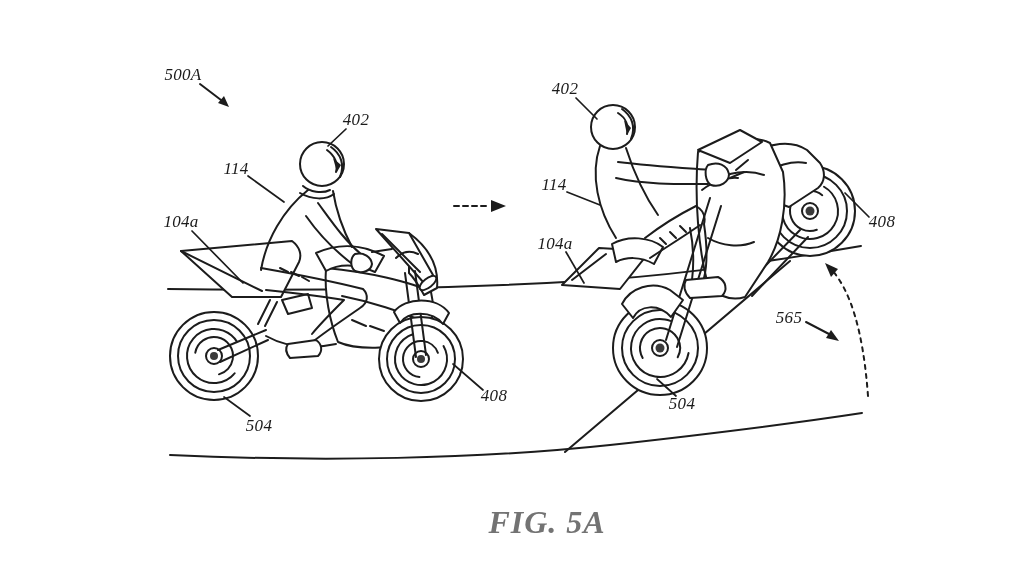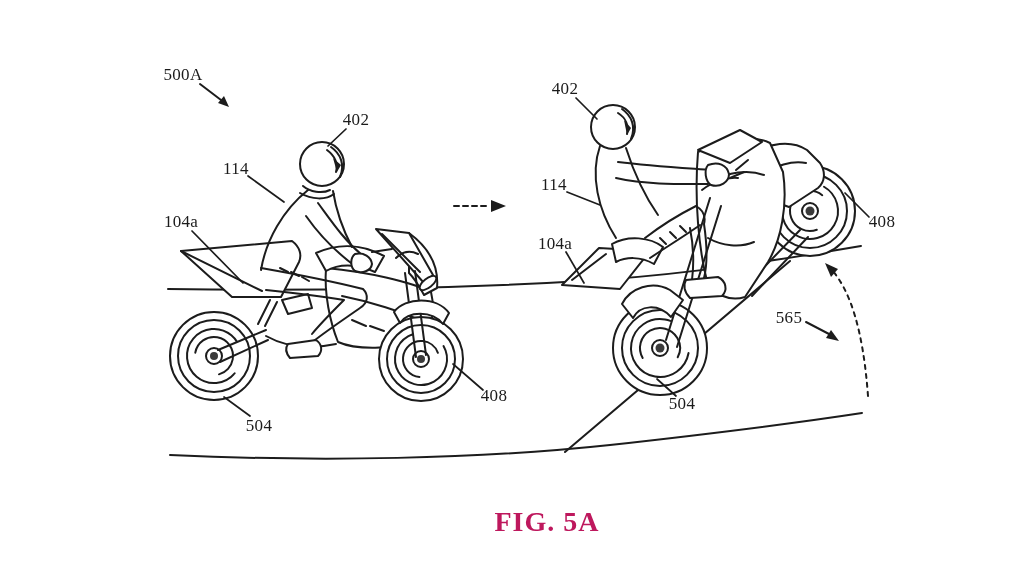--- a/index.html
+++ b/index.html
@@ -2,36 +2,37 @@
 <html><head>
 <meta charset="utf-8">
 <style>
   html,body{margin:0;padding:0;background:#ffffff;}
   .canvas{
     position:relative;
     width:1024px;height:576px;
     background:#ffffff;
     font-family:"Liberation Serif", serif;
     overflow:hidden;
+    font-style:italic;
   }
   svg{position:absolute;left:0;top:0;}
   .ref-label{
     position:absolute;
     transform:translate(-50%,-50%);
     font-size:17px;
     color:#1b1b1b;
     white-space:nowrap;
     letter-spacing:.3px;
   }
   .caption{
     position:absolute;
     transform:translate(-50%,-50%);
-    font-size:28px;
+    font-size:32px;
     font-weight:bold;
-    color:#be185d;
+    color:#737373;
     letter-spacing:1px;
   }
 </style>
 </head>
 <body>
 
 <div class="canvas">
 
 <svg width="1024" height="576" viewBox="0 0 1024 576">
   <g stroke="#1c1c1c" stroke-width="2" fill="none" stroke-linecap="round" stroke-linejoin="round">

